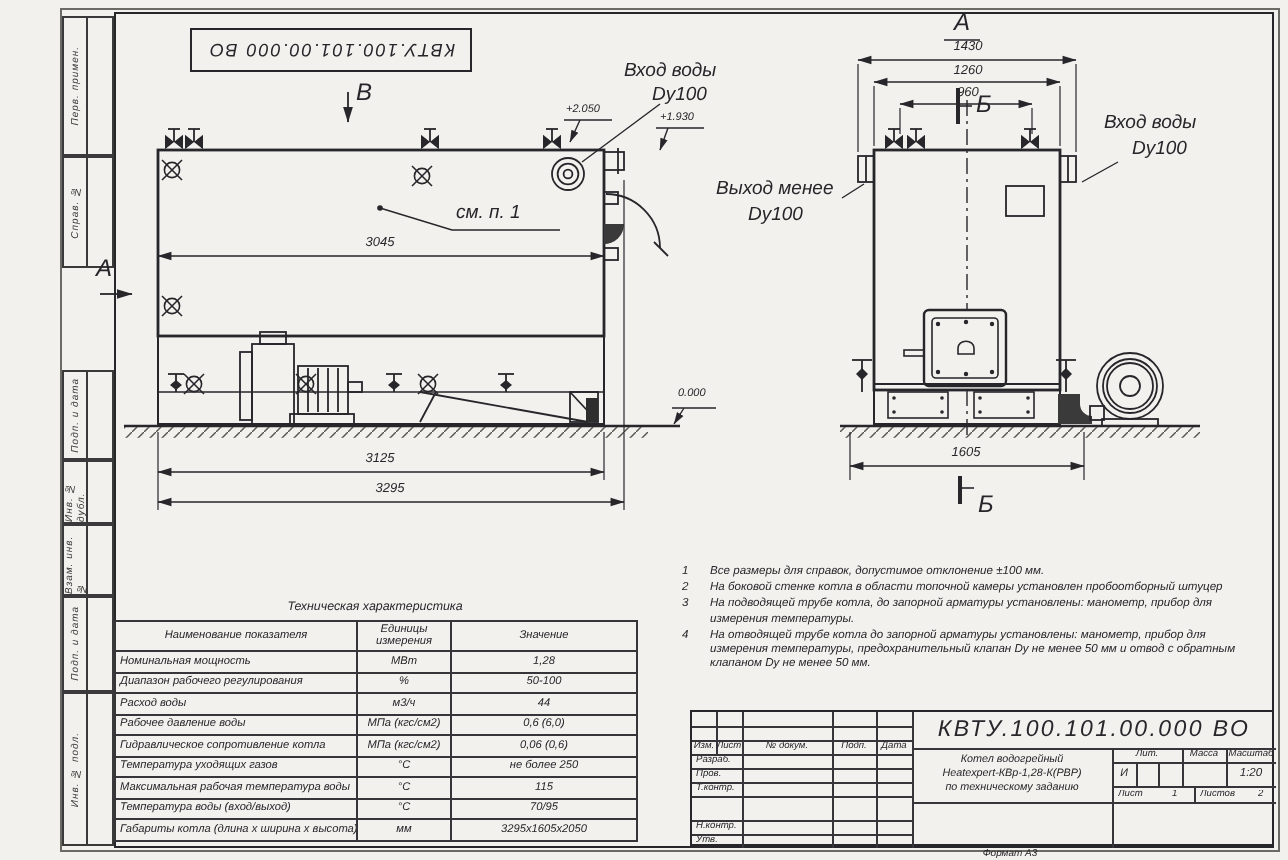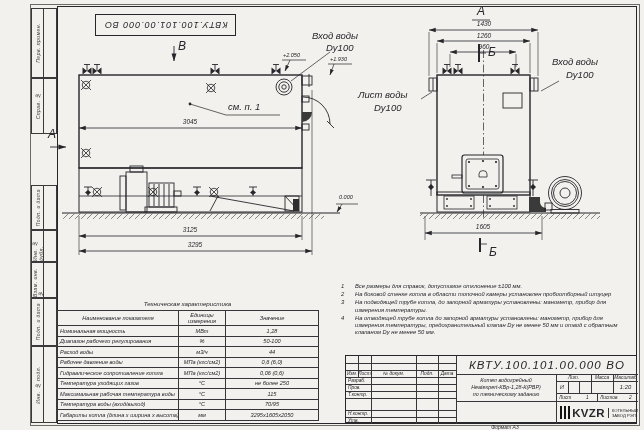--- a/index.html
+++ b/index.html
@@ -307,21 +307,21 @@
   <span class="txt it c" style="left:190px;top:227px;font-size:6.5px;">3125</span>
   <span class="txt it c" style="left:195px;top:242px;font-size:6.5px;">3295</span>
 
   <span class="txt it c" style="left:481px;top:5px;font-size:12px;">А</span>
   <span class="txt it c" style="left:484px;top:21px;font-size:6.5px;">1430</span>
   <span class="txt it c" style="left:484px;top:32.5px;font-size:6.5px;">1260</span>
   <span class="txt it c" style="left:484px;top:43.5px;font-size:6.5px;">960</span>
   <span class="txt it c" style="left:483px;top:224px;font-size:6.5px;">1605</span>
   <span class="txt it" style="left:488px;top:46px;font-size:12px;">Б</span>
   <span class="txt it" style="left:489px;top:246px;font-size:12px;">Б</span>
-  <span class="txt it" style="left:358px;top:90px;font-size:9.5px;">Лист воды</span>
+  <span class="txt it" style="left:358px;top:90px;font-size:9.5px;">Выход менее</span>
   <span class="txt it" style="left:374px;top:103px;font-size:9.5px;">Dy100</span>
   <span class="txt it" style="left:552px;top:57px;font-size:9.5px;">Вход воды</span>
   <span class="txt it" style="left:566px;top:70px;font-size:9.5px;">Dy100</span>
 
   <div class="notes">
     <div class="note">
         <span class="n">1</span>
         <span class="t">Все размеры для справок, допустимое отклонение ±100 мм.</span>
       </div>
     <div class="note">
@@ -450,24 +450,16 @@
     <span class="cell cc" style="left:245px;top:19px;width:22px;">Масса</span>
     <span class="cell cc" style="left:267px;top:19px;width:25px;">Масштаб</span>
     <span class="cell cc" style="left:210px;top:28px;width:12px;font-size:5.4px;">И</span>
     <span class="cell cc" style="left:267px;top:28px;width:25px;font-size:5.8px;">1:20</span>
 
     <span class="cell" style="left:213px;top:38.5px;width:20px;">Лист</span>
     <span class="cell" style="left:240px;top:38.5px;width:10px;">1</span>
     <span class="cell" style="left:254px;top:38.5px;width:24px;">Листов</span>
     <span class="cell" style="left:283px;top:38.5px;width:8px;">2</span>
 
-    <div class="logo">
-      <div class="mark"></div>
-      <span class="kv">KVZR</span>
-      <span class="sub">
-        <span style="display:block;">КОТЕЛЬНЫЙ</span>
-        <span style="display:block;">ЗАВОД РЭП</span>
-      </span>
-    </div>
   </div>
 
   <div class="fmt">Формат А3</div>
 </div>
 
 </body></html>

